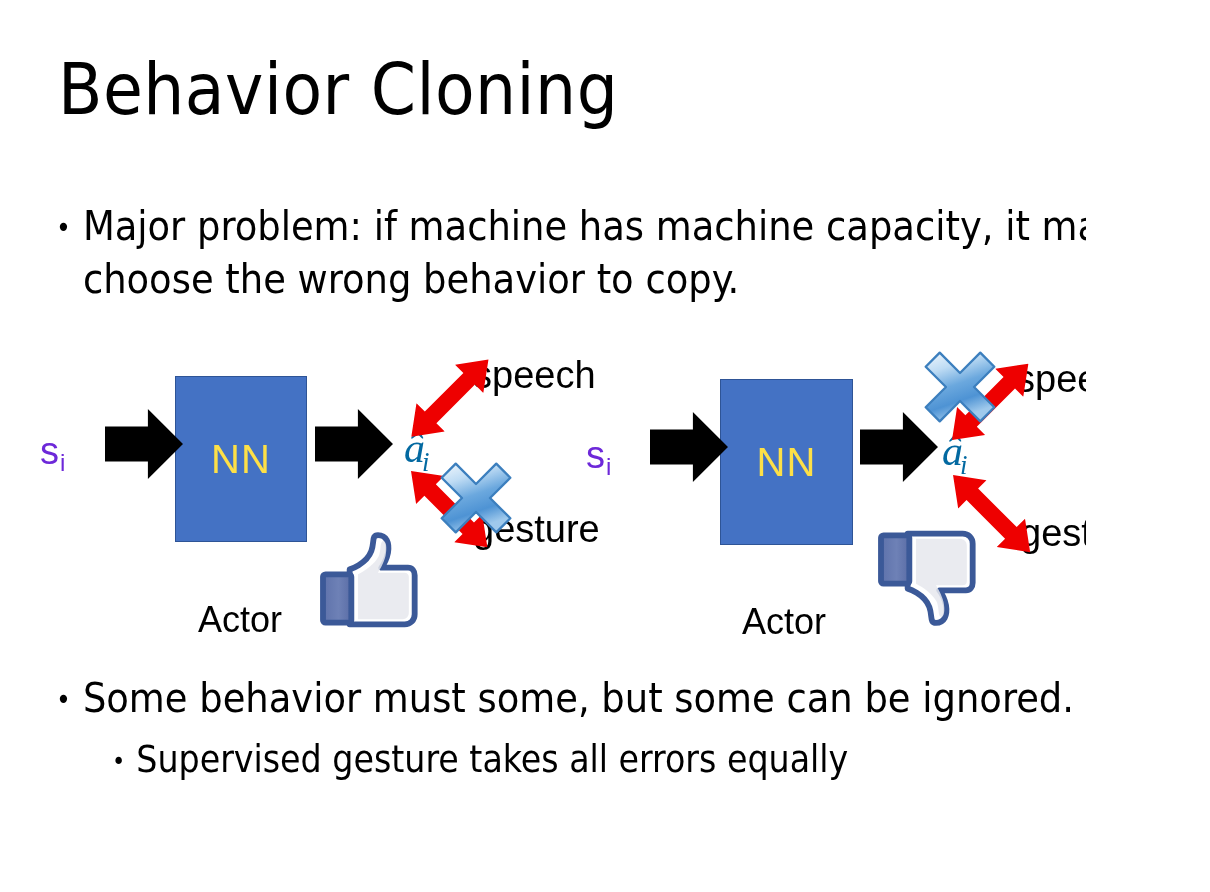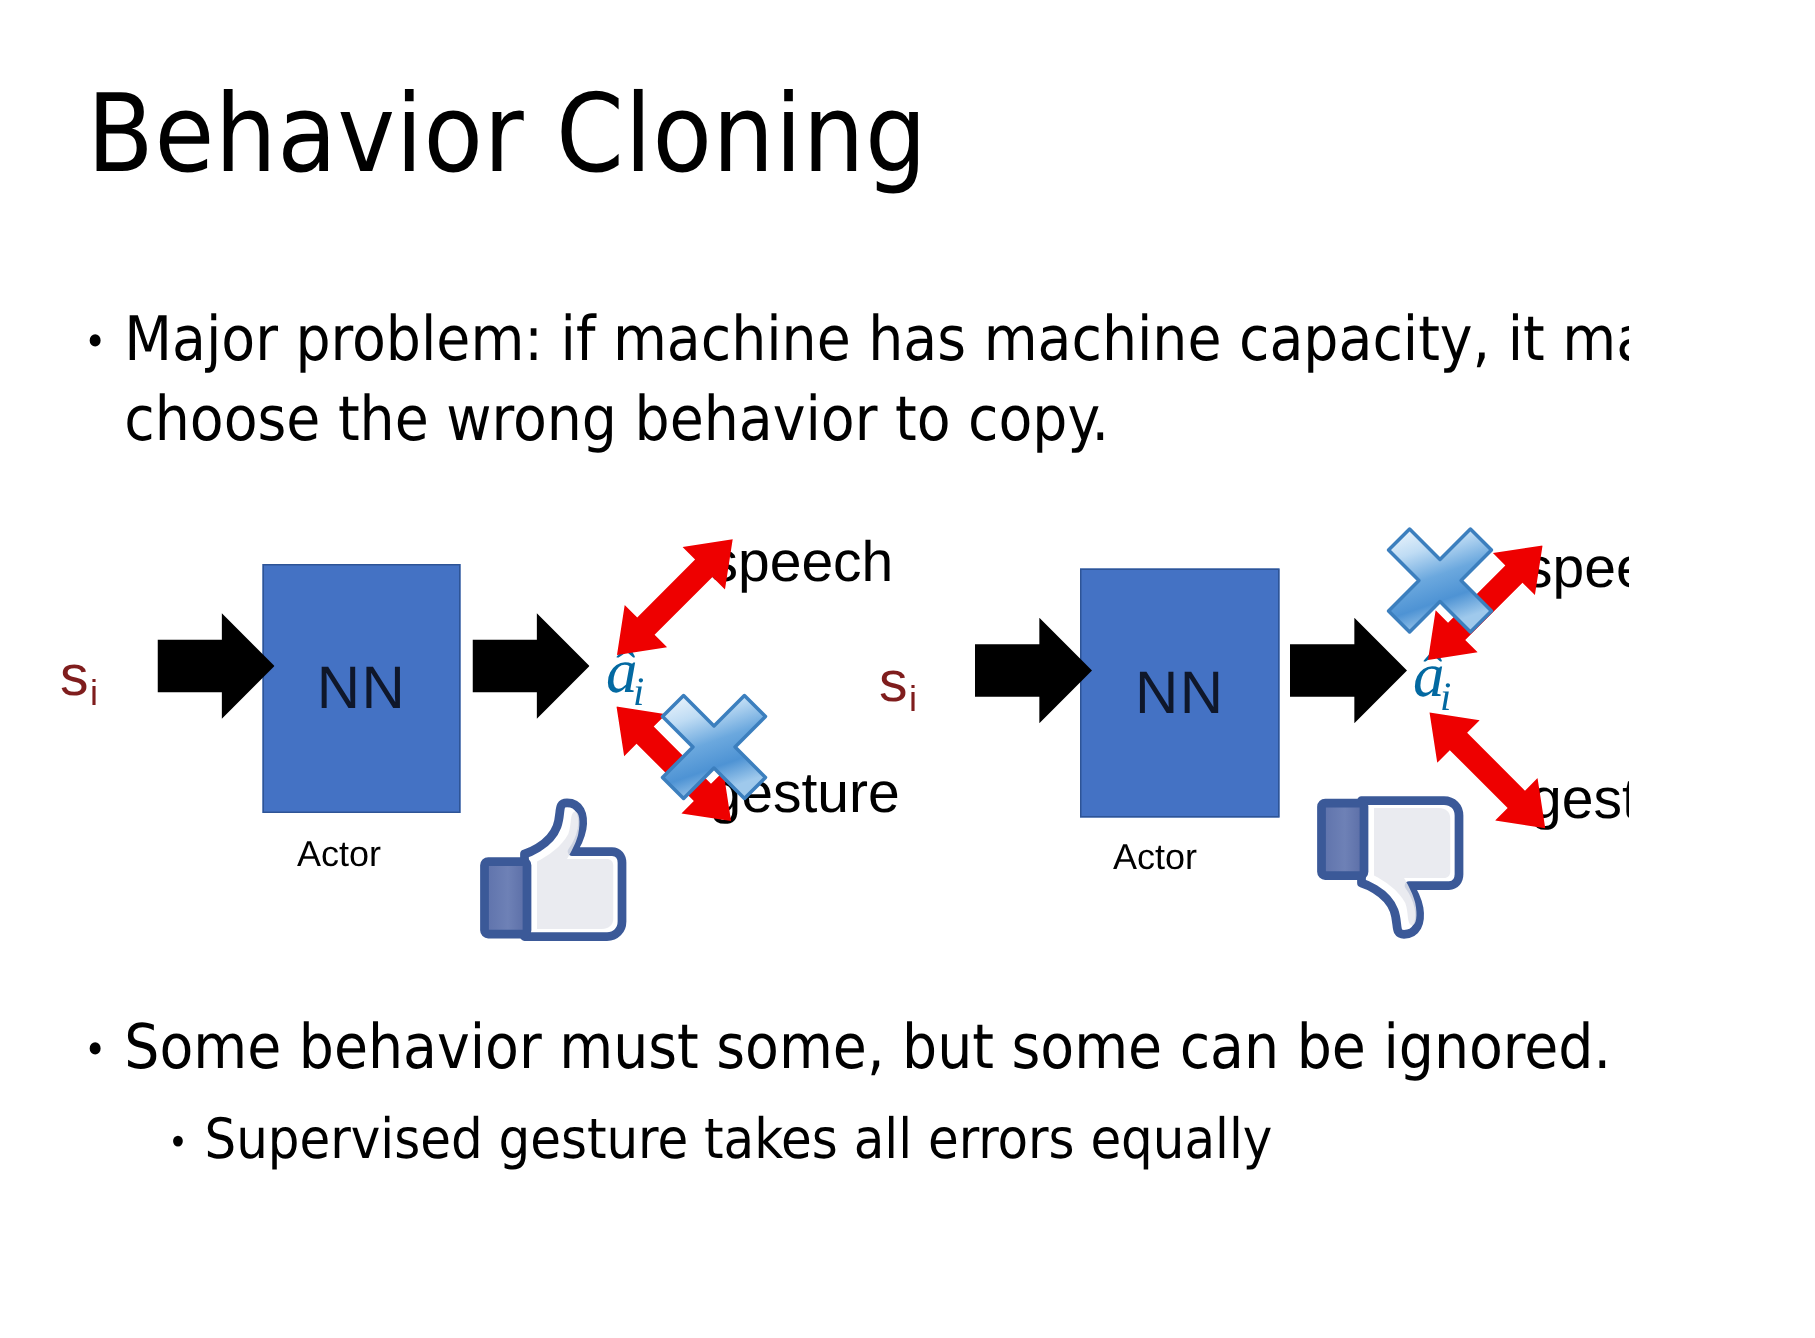--- a/index.html
+++ b/index.html
@@ -105,40 +105,41 @@
   .nn-box {
     position: absolute;
     background: #4472C4;
     border: 1px solid #2E5496;
     box-sizing: border-box;
     display: flex;
     align-items: center;
     justify-content: center;
   }
   .nn-label {
-    color: #0f172a;
+    color: #fde047;
     font-family: "Liberation Sans", sans-serif;
     font-size: 40px;
     font-weight: 400;
     letter-spacing: 1px;
   }
 
   .actor-label {
     position: absolute;
     font-family: "Liberation Sans", sans-serif;
-    font-size: 24px;
-    color: #000000;
-    white-space: nowrap;
+    font-size: 36px;
+    color: #000000;
+    white-space: nowrap;
+    margin-top: 43px;
   }
 
   .state-label {
     position: absolute;
     font-family: "Liberation Sans", sans-serif;
     font-size: 38px;
-    color: #7f1d1d;
+    color: #6d28d9;
     white-space: nowrap;
     text-align: right;
   }
   .state-label sub {
     font-size: 24px;
     vertical-align: baseline;
     position: relative;
     top: 7px;
     left: 1px;
   }

